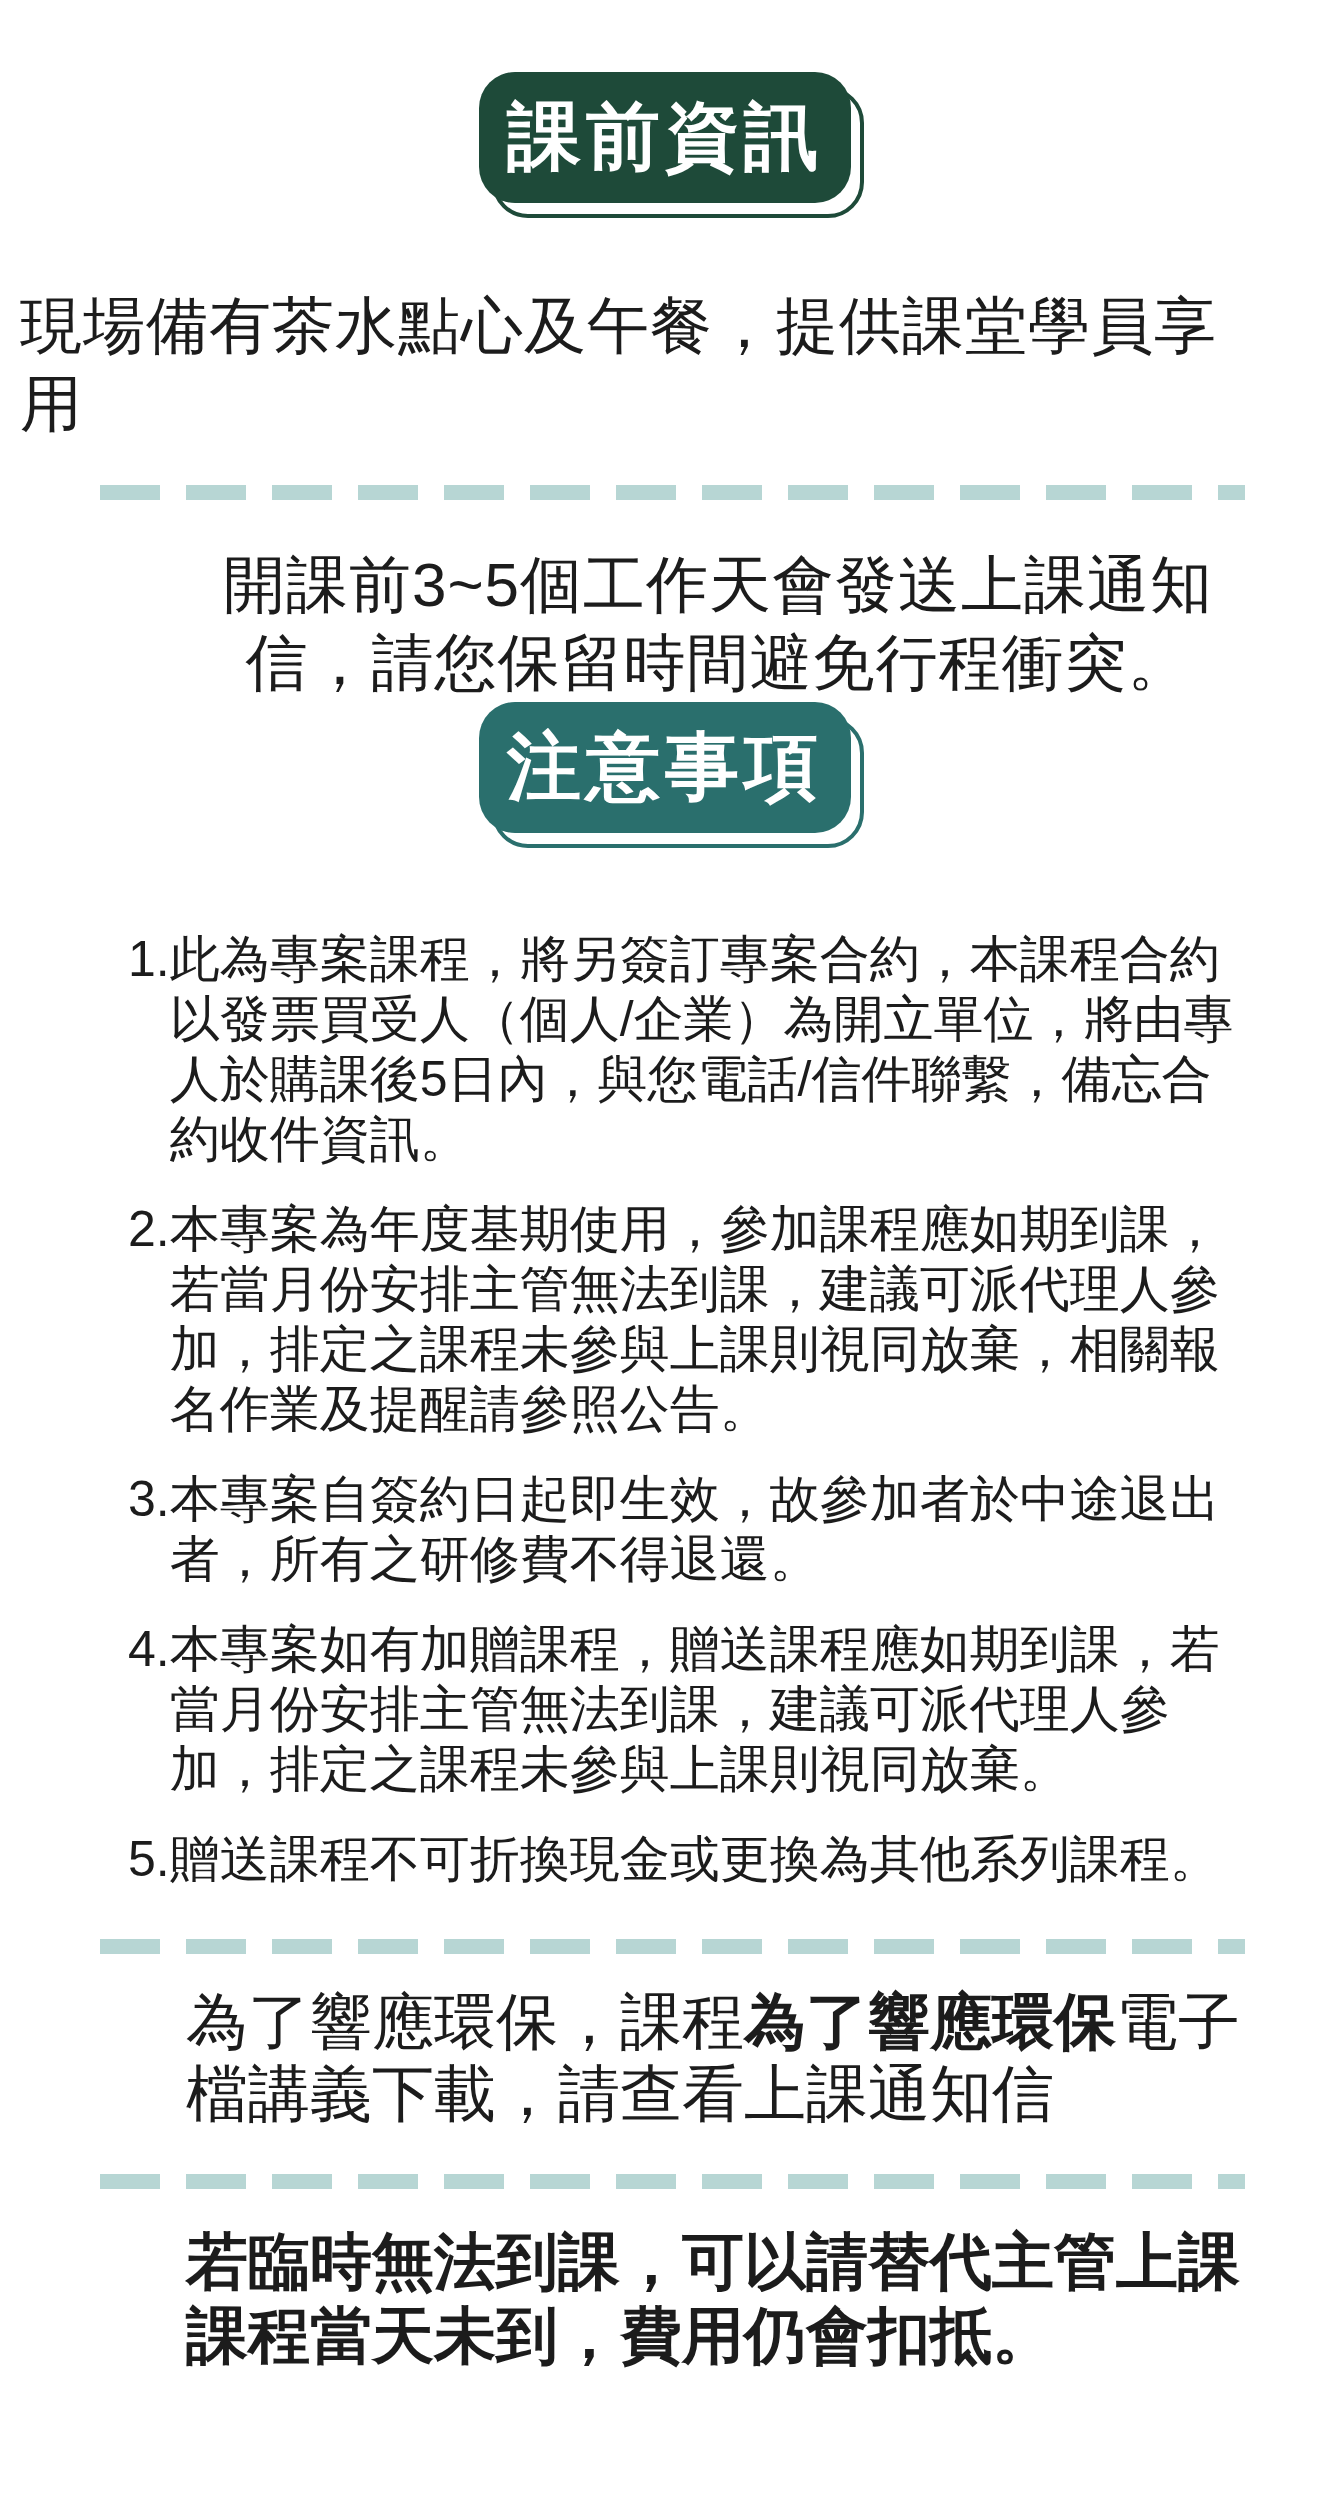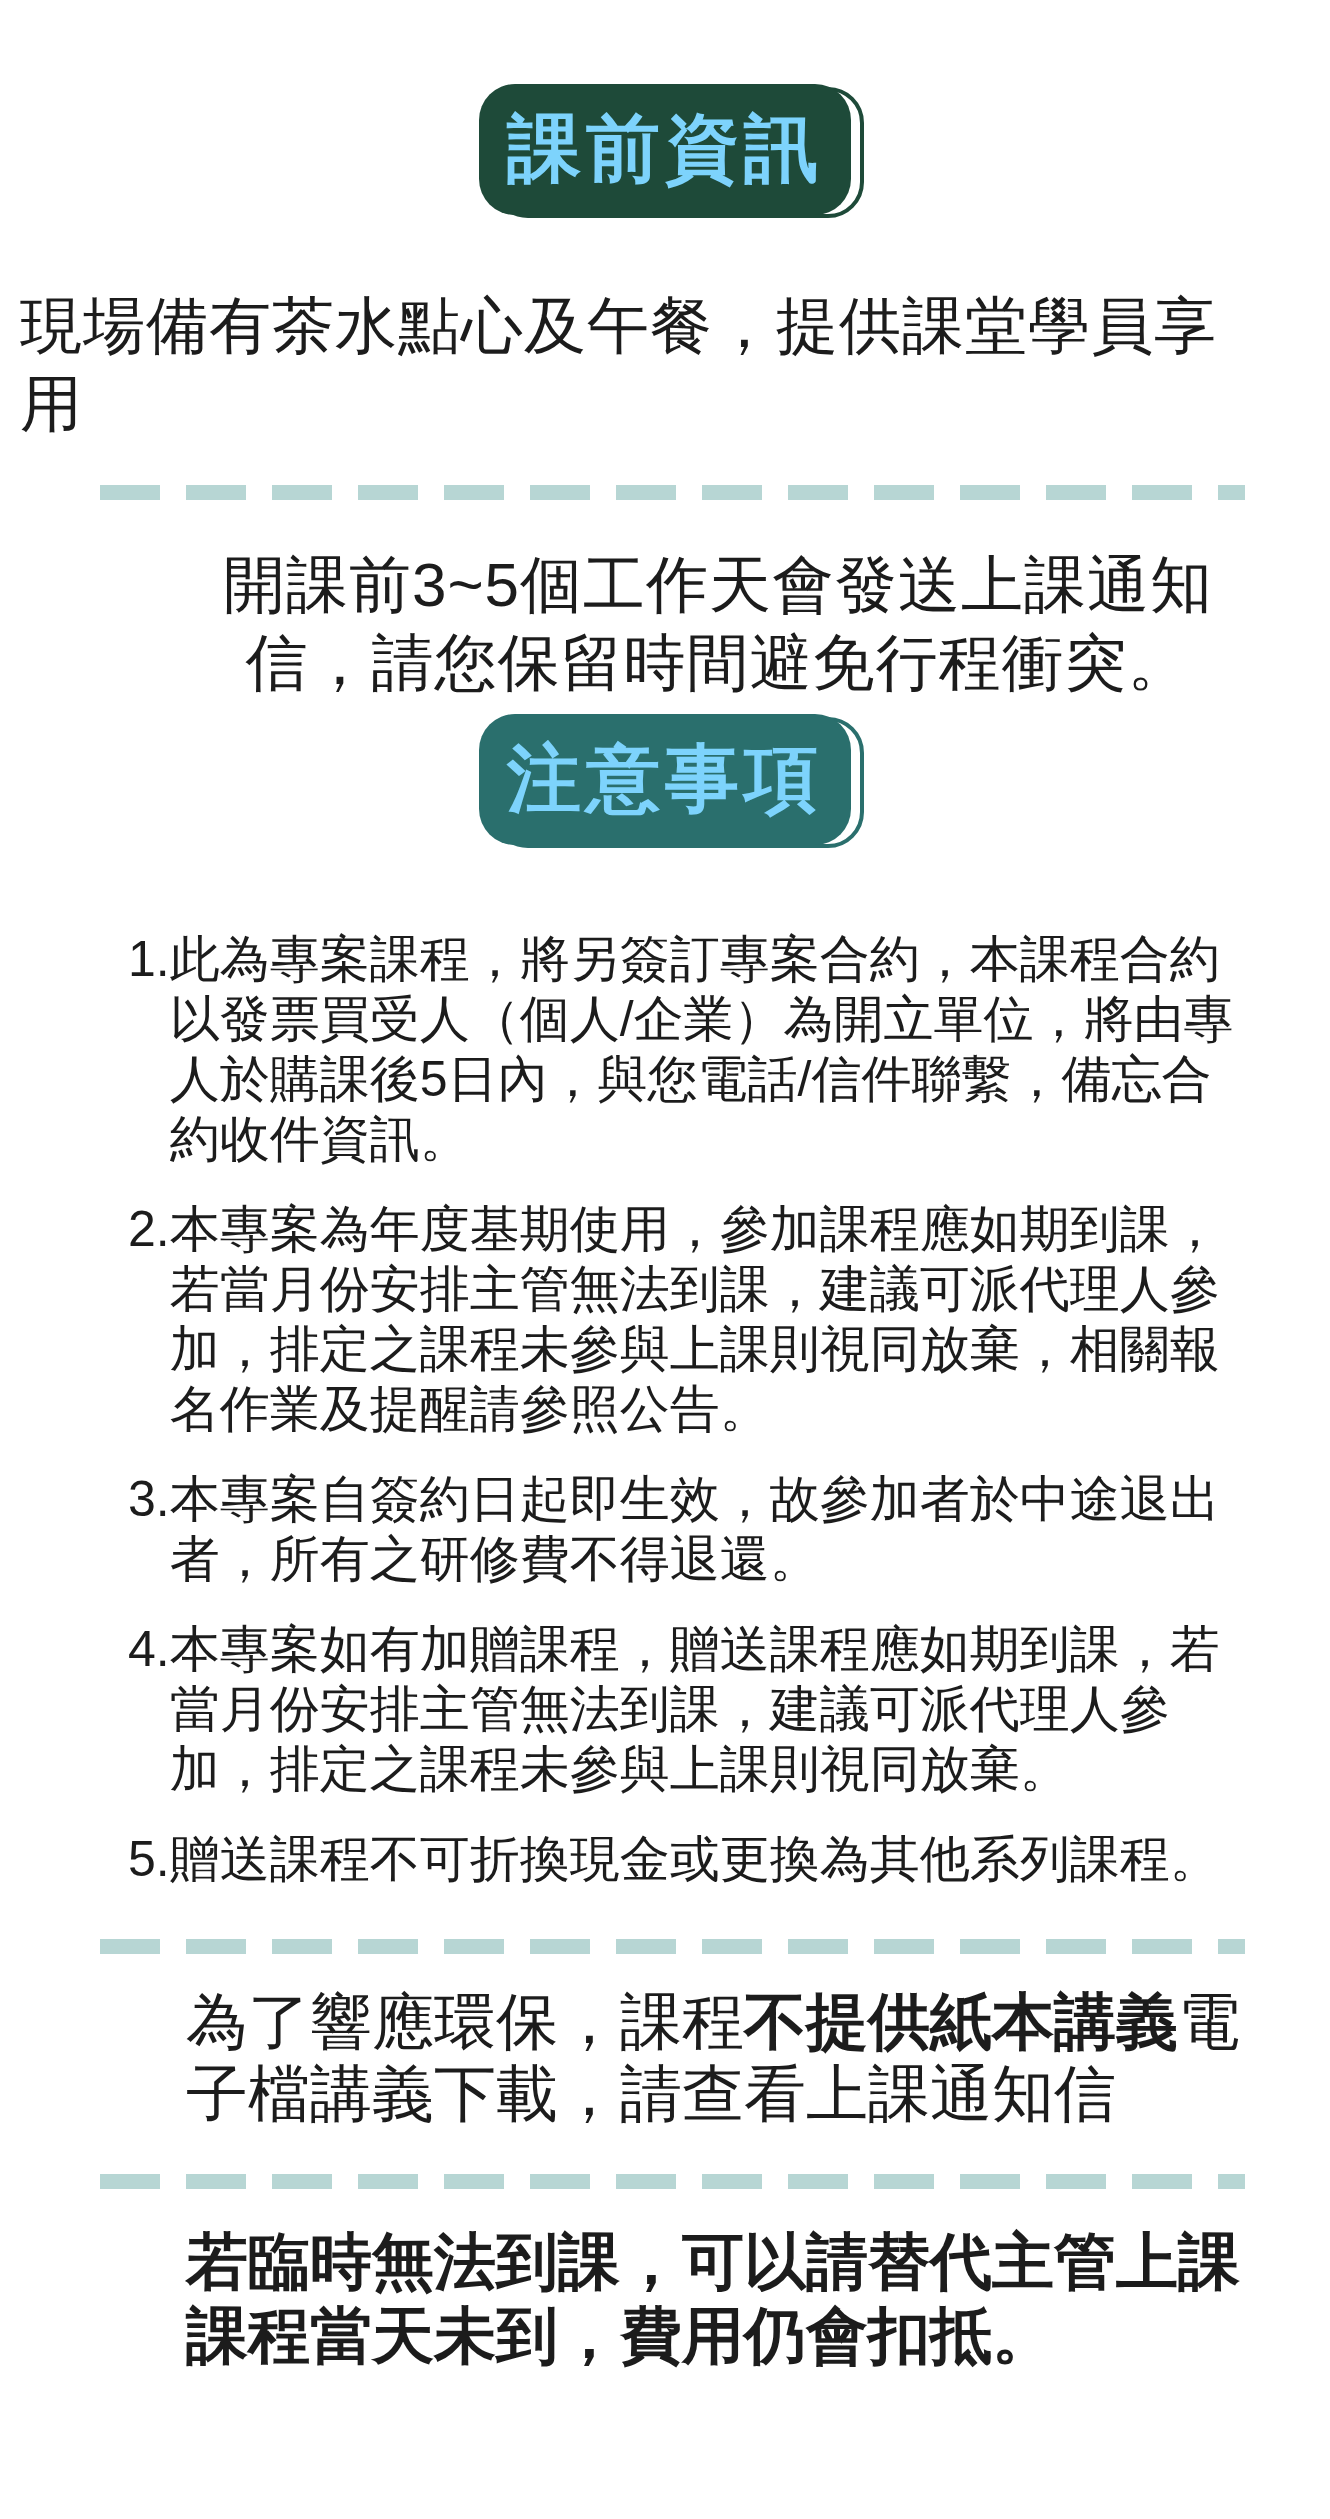--- a/index.html
+++ b/index.html
@@ -25,30 +25,30 @@
     top: 15px;
     width: 372px;
     height: 131px;
     box-sizing: border-box;
     background: #ffffff;
     border: 4px solid #1e4a39;
     border-radius: 36px;
   }
   .badge .face {
     position: absolute;
-    left: 0; top: 12px;
+    left: 0; top: 0;
     width: 372px;
     height: 131px;
     box-sizing: border-box;
     border-radius: 36px;
     background: #1e4a39;
     display: flex;
     align-items: center;
     justify-content: center;
-    color: #7dd3fc;
+    color: #ffffff;
     font-size: 74px;
     font-weight: 900;
     letter-spacing: 5px;
   }
   .badge.teal .shadow { border-color: #2a6f6d; }
   .badge.teal .face   { background: #2a6f6d; }
 
   #badge-preclass { margin-top: 72px; }
   #badge-notice   { }
 
@@ -147,18 +147,18 @@
   </div>
   <div class="notice-item">
     <span class="num">5.</span>
     <span class="txt">贈送課程不可折換現金或更換為其他系列課程。</span>
   </div>
 </div>
 
 <div class="divider" id="divider-2"></div>
 
 <div class="para-lg" id="para-eco">
-  <span>為了響應環保，課程</span><span class="bold">不提供紙本講義</span><span>電子檔講義下載，請查看上課通知信</span>
+  <span>為了響應環保，課程</span><span class="bold">為了響應環保</span><span>電子檔講義下載，請查看上課通知信</span>
 </div>
 
 <div class="divider" id="divider-3"></div>
 
 <div class="para-lg" id="para-substitute">若臨時無法到課，可以請替代主管上課課程當天未到，費用仍會扣抵。</div>
 
 </body></html>

